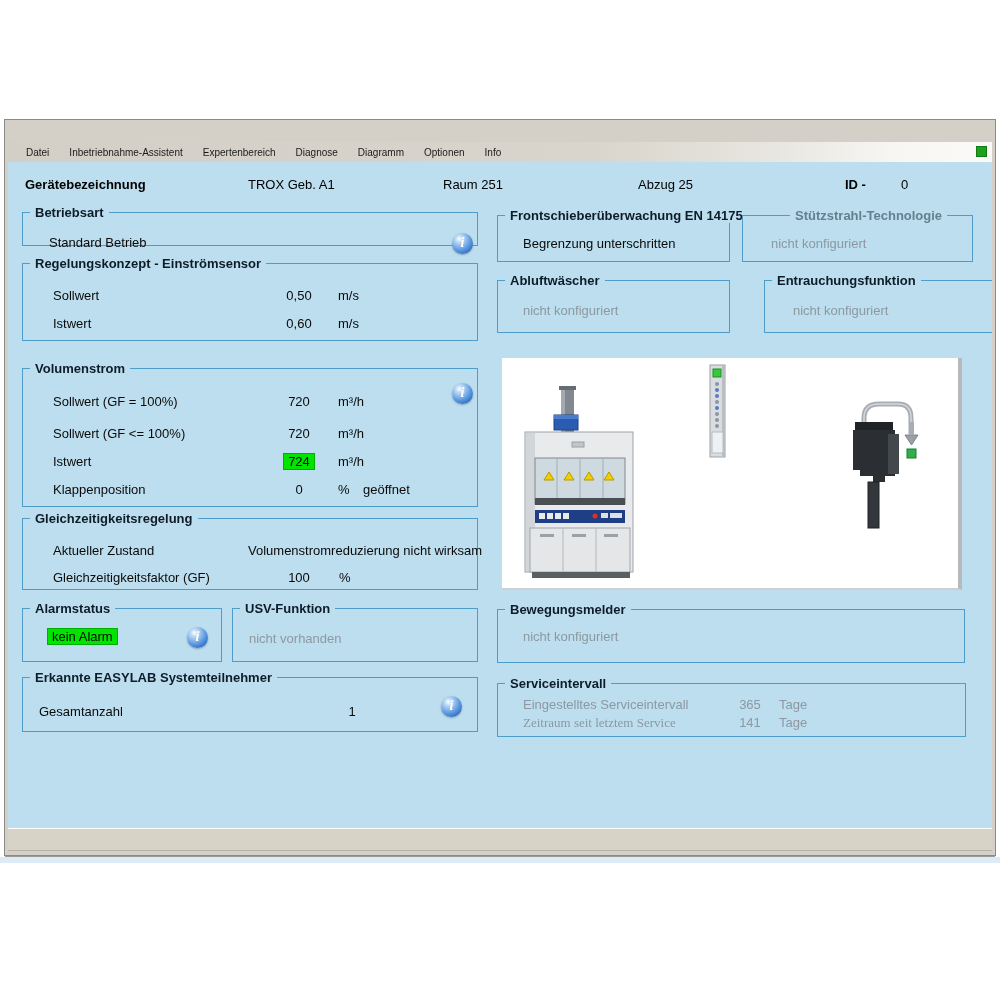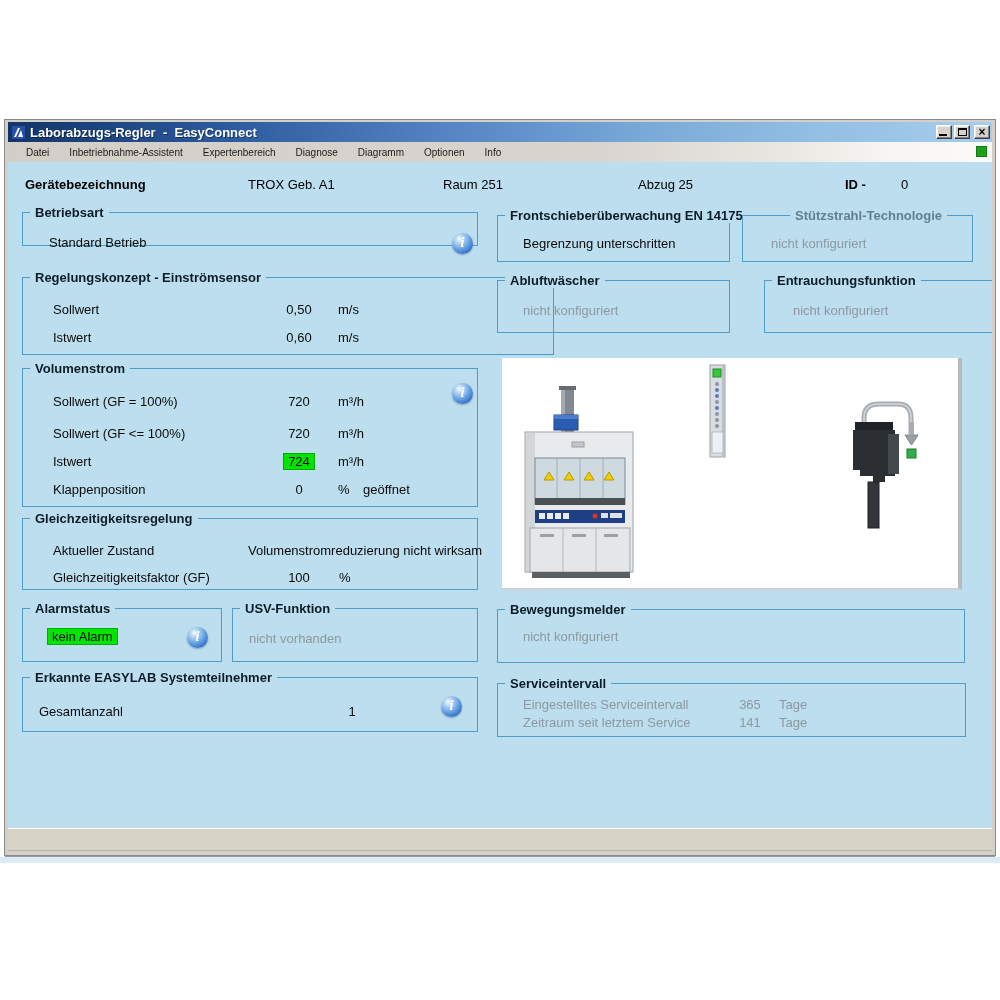--- a/index.html
+++ b/index.html
@@ -55,40 +55,20 @@
 
   .img-panel { position:absolute; left:494px; top:196px; width:460px; height:232px; background:#ffffff;
                border-right:4px solid #b7babd; border-bottom:2px solid #cdd0d2; }
 </style>
 </head>
 <body>
 
 <div class="page">
   <div class="window">
 
-    <div class="titlebar">
-      <span class="app-icon">
-        <svg width="11" height="11" viewBox="0 0 11 11">
-          <polygon points="1,10 5,1 7,1 3,10" fill="#ffffff"></polygon>
-          <polygon points="5,10 8,3 10,10" fill="#ffffff"></polygon>
-        </svg>
-      </span>
-      <span class="title-text">Laborabzugs-Regler  -  EasyConnect</span>
-      <span class="winbtns">
-        <span class="wbtn">
-            <span class="glyph-min"></span>
-          </span>
-        <span class="wbtn">
-            <span class="glyph-max"></span>
-          </span>
-        <span class="wbtn close">
-            <span>×</span>
-          </span>
-      </span>
-    </div>
 
     <div class="menubar">
       <span class="menu-item">Datei</span>
       <span class="menu-item">Inbetriebnahme-Assistent</span>
       <span class="menu-item">Expertenbereich</span>
       <span class="menu-item">Diagnose</span>
       <span class="menu-item">Diagramm</span>
       <span class="menu-item">Optionen</span>
       <span class="menu-item">Info</span>
       <span class="green-indicator"></span>
@@ -112,21 +92,21 @@
       <div class="gbox" style="left:489px; top:53px; width:233px; height:47px;">
         <span class="legend">Frontschieberüberwachung EN 14175</span>
         <span class="lbl" style="left:25px; top:20px;">Begrenzung unterschritten</span>
       </div>
 
       <div class="gbox grayed" style="left:734px; top:53px; width:231px; height:47px;">
         <span class="legend">Stützstrahl-Technologie</span>
         <span class="lbl gray" style="left:28px; top:20px;">nicht konfiguriert</span>
       </div>
 
-      <div class="gbox" style="left:14px; top:115px; width:532px; height:78px;">
+      <div class="gbox" style="left:14px; top:101px; width:456px; height:78px;">
         <span class="legend">Regelungskonzept - Einströmsensor</span>
         <span class="lbl" style="left:30px; top:24px;">Sollwert</span>
         <span class="valc" style="left:248px; top:24px; width:56px;">0,50</span>
         <span class="unit" style="left:315px; top:24px;">m/s</span>
         <span class="lbl" style="left:30px; top:52px;">Istwert</span>
         <span class="valc" style="left:248px; top:52px; width:56px;">0,60</span>
         <span class="unit" style="left:315px; top:52px;">m/s</span>
       </div>
 
       <div class="gbox" style="left:489px; top:118px; width:233px; height:53px;">
@@ -254,21 +234,21 @@
         <span class="lbl" style="left:16px; top:26px;">Gesamtanzahl</span>
         <span class="valc" style="left:314px; top:26px; width:30px;">1</span>
         <span class="info-icon" style="left:418px; top:18px;">i</span>
       </div>
 
       <div class="gbox" style="left:489px; top:521px; width:469px; height:54px;">
         <span class="legend">Serviceintervall</span>
         <span class="lbl gray" style="left:25px; top:13px;">Eingestelltes Serviceintervall</span>
         <span class="valc gray" style="left:232px; top:13px; width:40px;">365</span>
         <span class="unit gray" style="left:281px; top:13px;">Tage</span>
-        <span class="lbl gray" style="left:25px; top:31px;">Zeitraum seit letztem Service</span>
+        <span class="lbl gray" style="left:25px; top:31px;font-family:Liberation Serif, serif;">Zeitraum seit letztem Service</span>
         <span class="valc gray" style="left:232px; top:31px; width:40px;">141</span>
         <span class="unit gray" style="left:281px; top:31px;">Tage</span>
       </div>
 
     </div>
 
     <div class="statusbar"></div>
   </div>
 
   <div class="shadow-band"></div>

